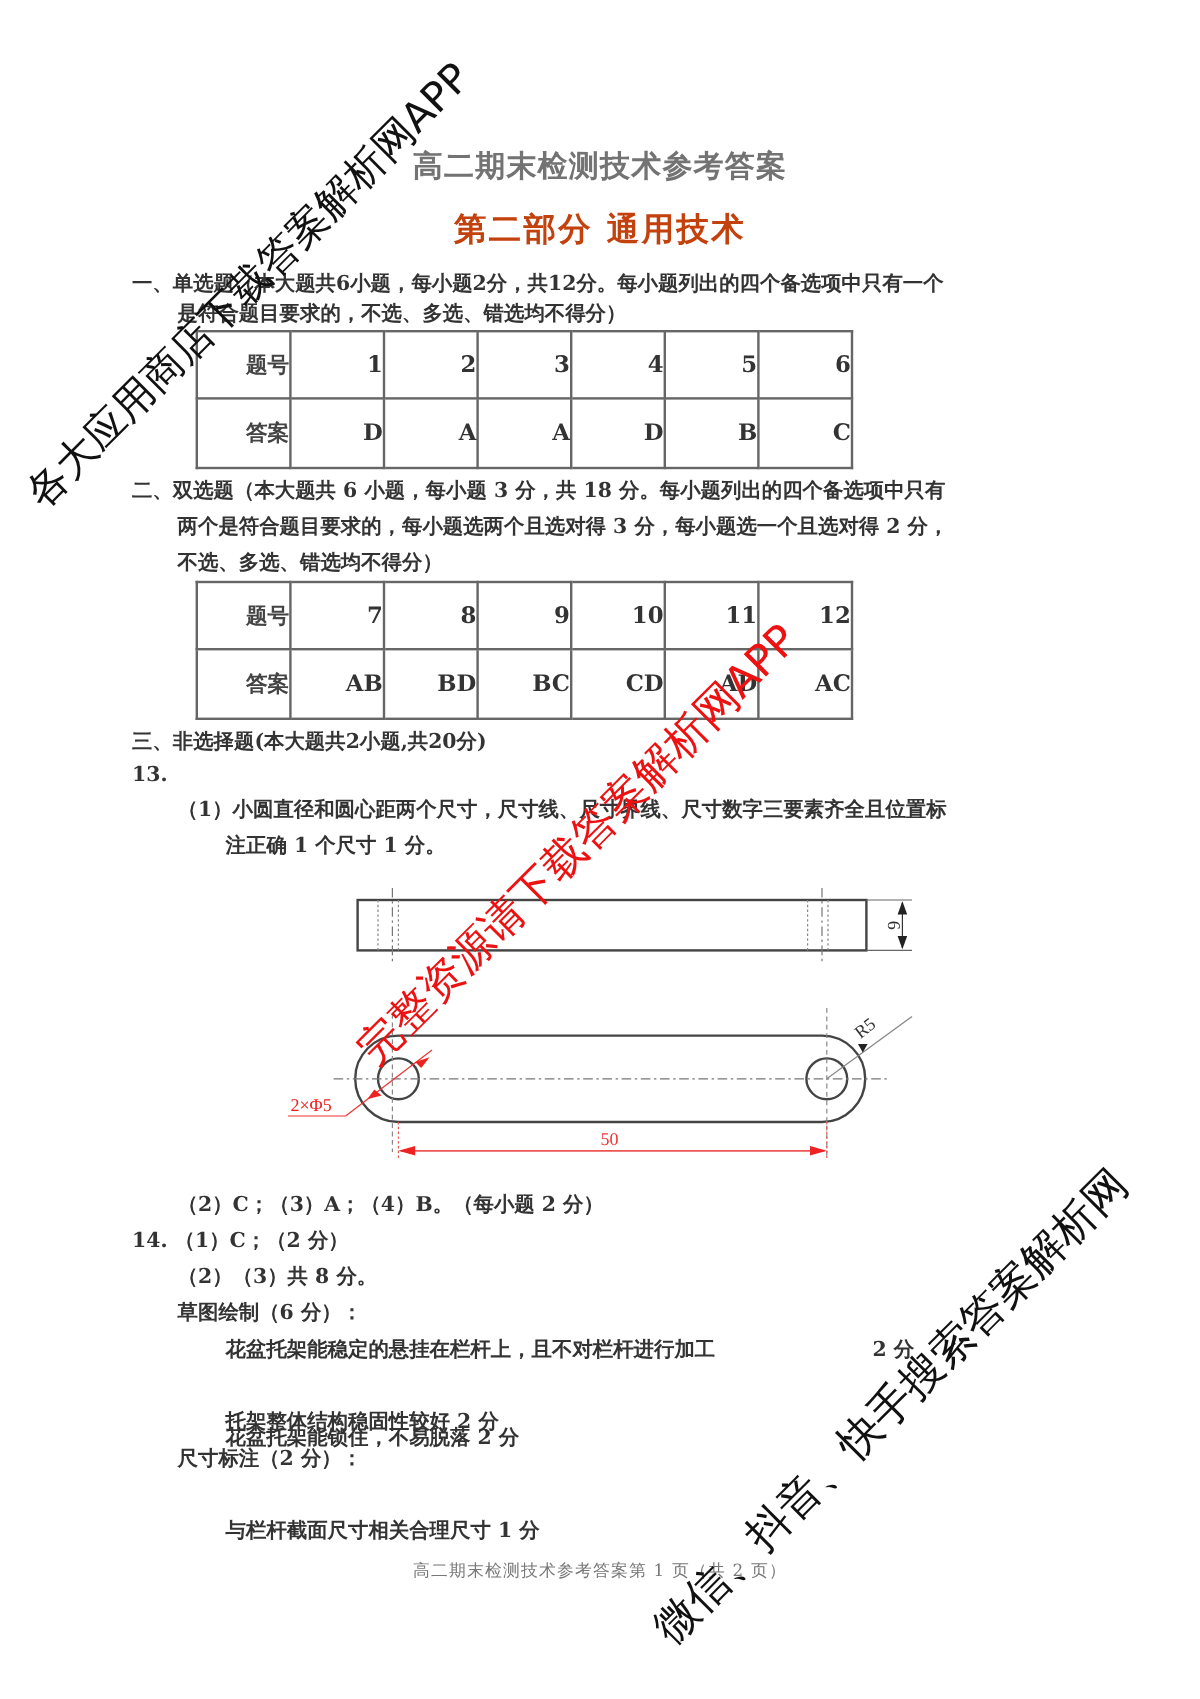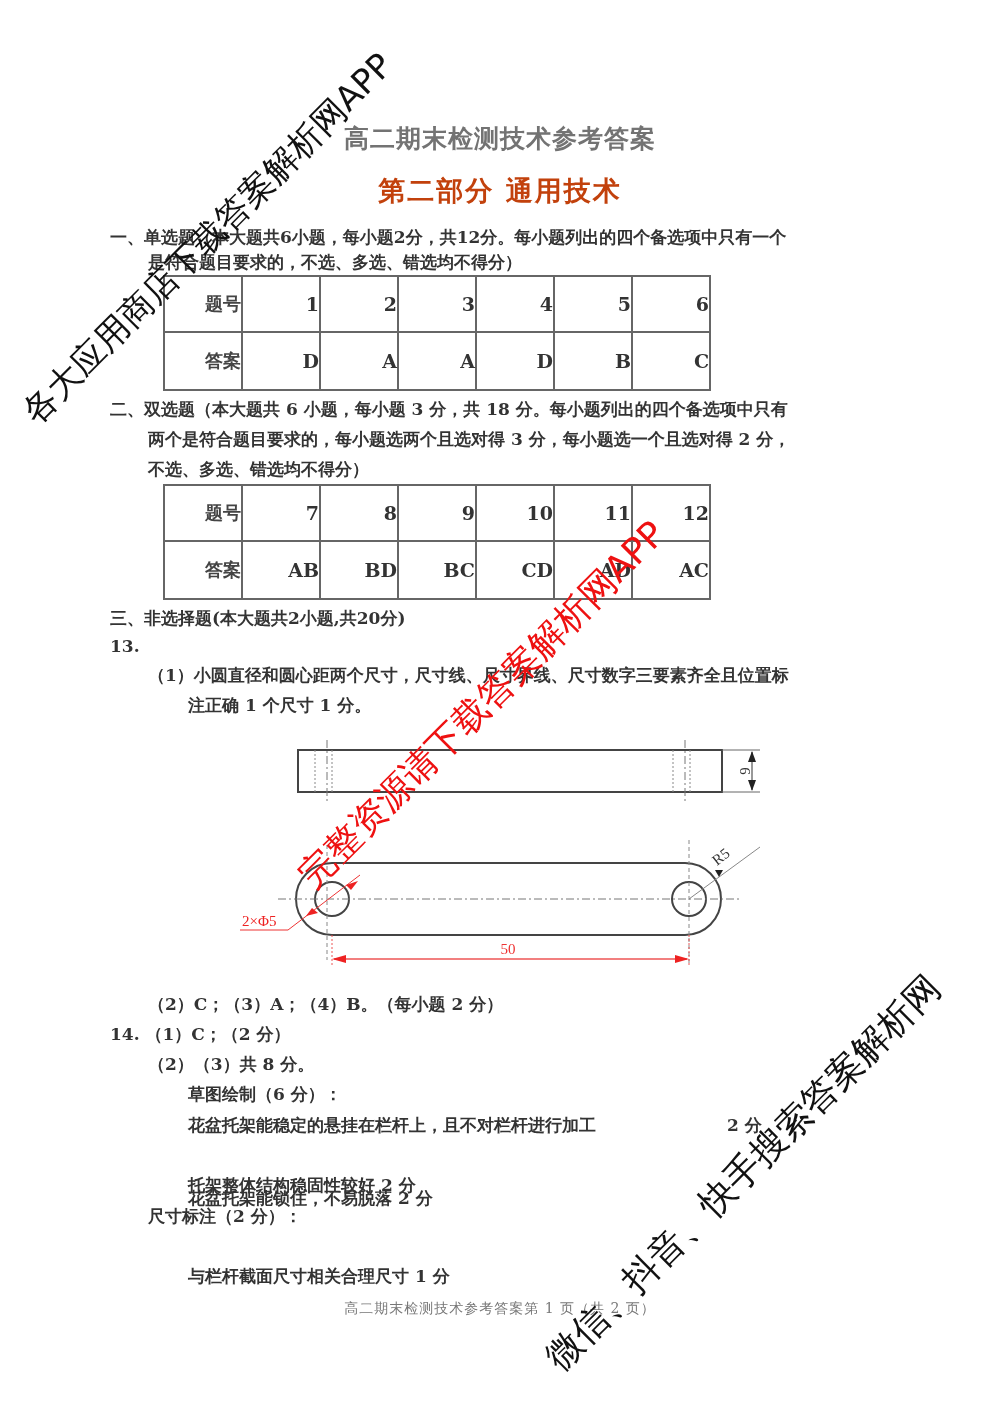--- a/index.html
+++ b/index.html
@@ -168,21 +168,21 @@
     <line x1="334" y1="959" x2="687" y2="959" stroke="#ee5555" stroke-width="1.5"></line>
     <polygon points="332,959 346,955 346,963" fill="#ee2222"></polygon>
     <polygon points="689,959 675,955 675,963" fill="#ee2222"></polygon>
     <text x="508" y="954" font-size="15" fill="#ee3333" font-family="Liberation Serif, serif" text-anchor="middle">50</text>
   </svg>
 
   <div class="line indent1" style="top:996px;">（2）C；（3）A；（4）B。（每小题 2 分）</div>
 
   <div class="line sec-head" style="top:1026px;">14. （1）C；（2 分）</div>
   <div class="line indent1" style="top:1056px;">（2）（3）共 8 分。</div>
-  <div class="line indent1" style="top:1086px;margin-left:40px;">草图绘制（6 分）：</div>
+  <div class="line indent1" style="top:1086px;">草图绘制（6 分）：</div>
 
   <div class="line indent2" style="top:1117px;">花盆托架能稳定的悬挂在栏杆上，且不对栏杆进行加工</div>
   <div class="line" style="top:1117px; left:727px;">2 分</div>
   <div class="line indent2" style="top:1147px;margin-top:43px;">花盆托架能锁住，不易脱落 2 分</div>
   <div class="line indent2" style="top:1177px;">托架整体结构稳固性较好 2 分</div>
 
   <div class="line indent1" style="top:1208px;">尺寸标注（2 分）：</div>
   <div class="line indent2" style="top:1268px;">与栏杆截面尺寸相关合理尺寸  1 分</div>
 
   <div class="footer">高二期末检测技术参考答案第 1 页（共 2 页）</div>

